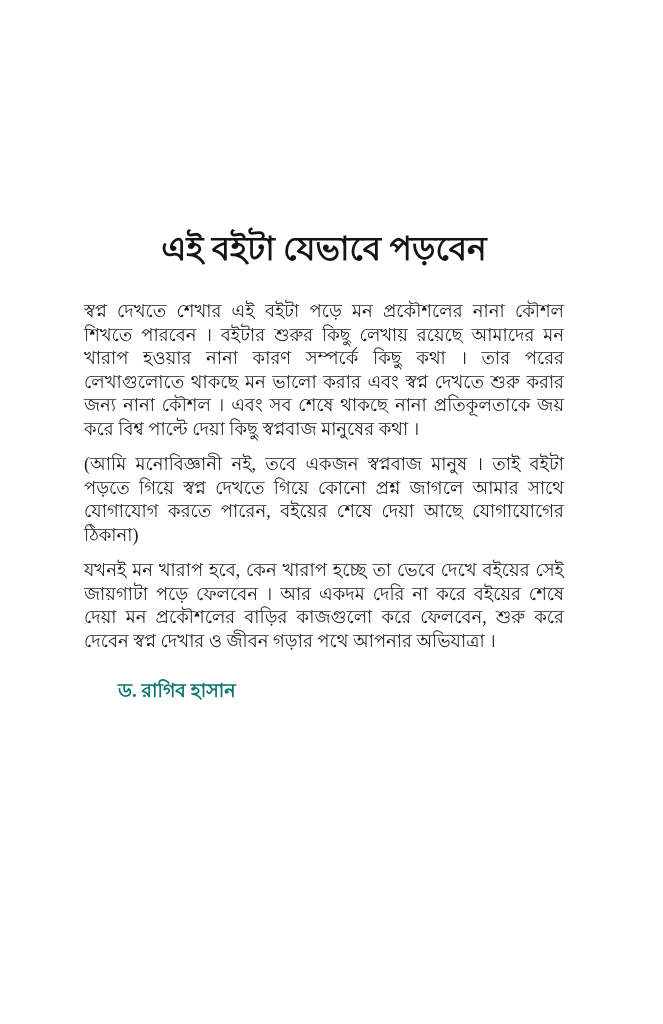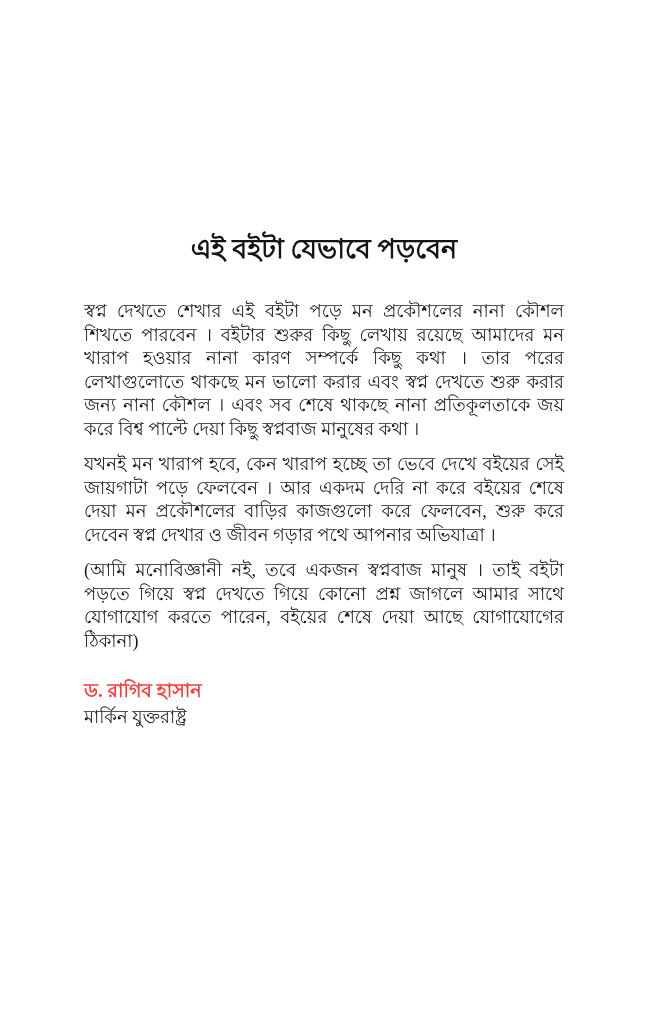--- a/index.html
+++ b/index.html
@@ -16,21 +16,21 @@
     font-family: "Liberation Serif", "DejaVu Serif", serif;
     color: #1b1b1b;
   }
   .content {
     position: absolute;
     left: 84px;
     top: 230px;
     width: 480px;
   }
   .title {
-    font-size: 27px;
+    font-size: 33px;
     font-weight: 600;
     text-align: center;
     color: #141414;
     margin: 0 0 32px 0;
     line-height: 38px;
   }
   .para {
     font-size: 18px;
     line-height: 23.5px;
     text-align: justify;
@@ -41,21 +41,22 @@
   .signature {
     margin-top: 26px;
     font-size: 18px;
     line-height: 24px;
     color: #1b1b1b;
   }
   .sig-name {
     font-weight: 700;
     font-size: 19px;
     margin-bottom: 2px;
-    color: #ef4444;
+    color: #0f766e;
+    margin-left: 34px;
   }
   .footer {
     position: absolute;
     top: 941px;
     right: 70px;
     font-size: 16px;
     line-height: 20px;
     color: #8e8e8e;
     white-space: nowrap;
   }
@@ -70,25 +71,24 @@
 <body>
 
 <div class="page">
 
   <main class="content">
 
     <h1 class="title">এই বইটা যেভাবে পড়বেন</h1>
 
     <p class="para">স্বপ্ন দেখতে শেখার এই বইটা পড়ে মন প্রকৌশলের নানা কৌশল শিখতে পারবেন । বইটার শুরুর কিছু লেখায় রয়েছে আমাদের মন খারাপ হওয়ার নানা কারণ সম্পর্কে কিছু কথা । তার পরের লেখাগুলোতে থাকছে মন ভালো করার এবং স্বপ্ন দেখতে শুরু করার জন্য নানা কৌশল । এবং সব শেষে থাকছে নানা প্রতিকূলতাকে জয় করে বিশ্ব পাল্টে দেয়া কিছু স্বপ্নবাজ মানুষের কথা ।</p>
 
+    <p class="para">(আমি মনোবিজ্ঞানী নই, তবে একজন স্বপ্নবাজ মানুষ । তাই বইটা পড়তে গিয়ে স্বপ্ন দেখতে গিয়ে কোনো প্রশ্ন জাগলে আমার সাথে যোগাযোগ করতে পারেন, বইয়ের শেষে দেয়া আছে যোগাযোগের ঠিকানা)</p>
+
     <p class="para">যখনই মন খারাপ হবে, কেন খারাপ হচ্ছে তা ভেবে দেখে বইয়ের সেই জায়গাটা পড়ে ফেলবেন । আর একদম দেরি না করে বইয়ের শেষে দেয়া মন প্রকৌশলের বাড়ির কাজগুলো করে ফেলবেন, শুরু করে দেবেন স্বপ্ন দেখার ও জীবন গড়ার পথে আপনার অভিযাত্রা ।</p>
-
-    <p class="para">(আমি মনোবিজ্ঞানী নই, তবে একজন স্বপ্নবাজ মানুষ । তাই বইটা পড়তে গিয়ে স্বপ্ন দেখতে গিয়ে কোনো প্রশ্ন জাগলে আমার সাথে যোগাযোগ করতে পারেন, বইয়ের শেষে দেয়া আছে যোগাযোগের ঠিকানা)</p>
 
     <div class="signature">
       <div class="sig-name">ড. রাগিব হাসান</div>
-      <div class="sig-line">মার্কিন যুক্তরাষ্ট্র</div>
     </div>
 
   </main>
 
 
 </div>
 
 </body></html>

